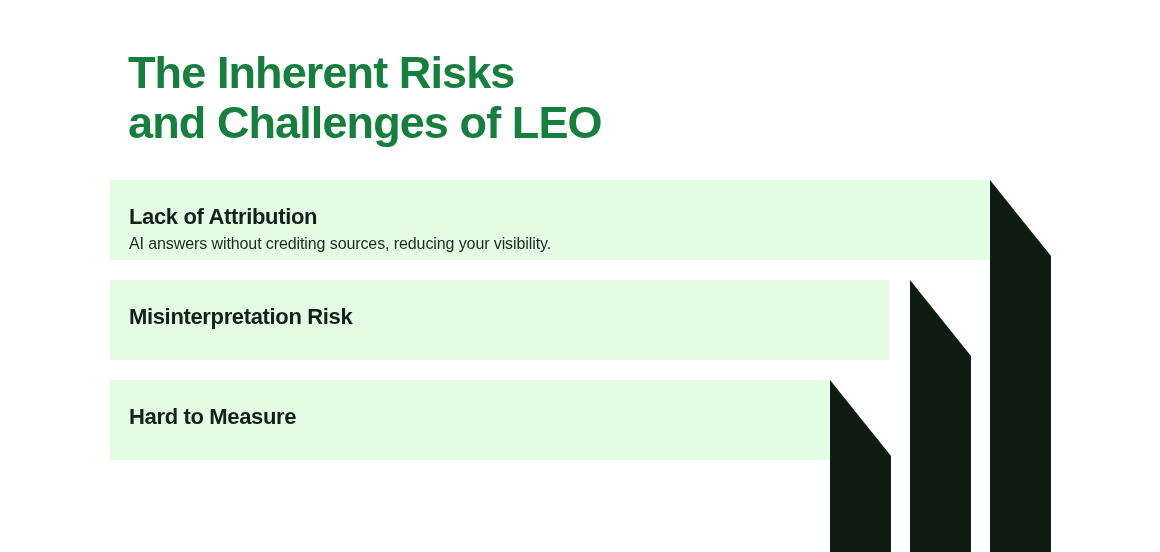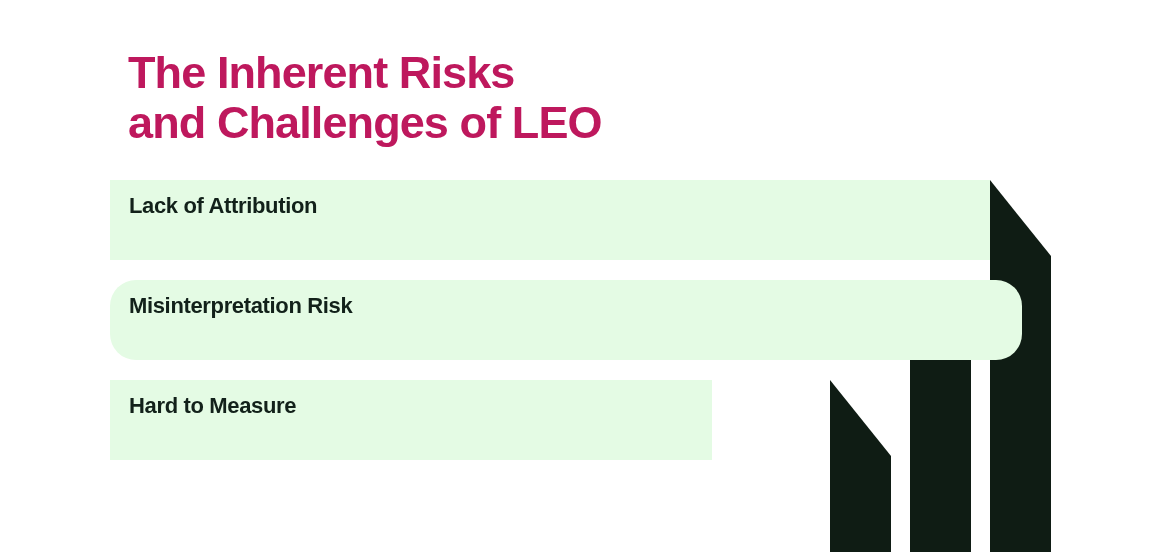--- a/index.html
+++ b/index.html
@@ -25,21 +25,21 @@
   .title {
     position: absolute;
     left: 128px;
     top: 48px;
     width: 700px;
     margin: 0;
     font-size: 45px;
     line-height: 50px;
     font-weight: 700;
     letter-spacing: -0.9px;
-    color: #be185d;
+    color: #15803d;
     white-space: pre-line;
   }
 
   
   .pillars {
     position: absolute;
     left: 0;
     top: 0;
     width: 1160px;
     height: 552px;
@@ -50,25 +50,25 @@
     background: #0f1c14;
   }
 
   
   .card {
     position: absolute;
     left: 110px;
     height: 80px;
     background: #e4fbe4;
     box-sizing: border-box;
-    padding: 12px 0 0 19px;
+    padding: 23px 0 0 19px;
   }
   .card-1 { top: 180px; width: 880px; }
-  .card-2 { top: 280px; width: 912px; border-radius: 26px; }
-  .card-3 { top: 380px; width: 602px; }
+  .card-2 { top: 280px; width: 780px; }
+  .card-3 { top: 380px; width: 720px; }
 
   .card-heading {
     margin: 0;
     font-size: 22px;
     line-height: 28px;
     font-weight: 700;
     letter-spacing: -0.35px;
     color: #12211a;
   }
   .card-body {
@@ -92,20 +92,21 @@
     <div class="pillar" style="left:990px; top:180px; width:61px; height:372px;
                 clip-path: polygon(0 0, 0 100%, 100% 100%, 100% 76px);"></div>
     <div class="pillar" style="left:910px; top:280px; width:61px; height:272px;
                 clip-path: polygon(0 0, 0 100%, 100% 100%, 100% 76px);"></div>
     <div class="pillar" style="left:830px; top:380px; width:61px; height:172px;
                 clip-path: polygon(0 0, 0 100%, 100% 100%, 100% 76px);"></div>
   </div>
 
   <div class="card card-1">
     <h2 class="card-heading">Lack of Attribution</h2>
+    <p class="card-body">AI answers without crediting sources, reducing your visibility.</p>
   </div>
 
   <div class="card card-2">
     <h2 class="card-heading">Misinterpretation Risk</h2>
   </div>
 
   <div class="card card-3">
     <h2 class="card-heading">Hard to Measure</h2>
   </div>
 

